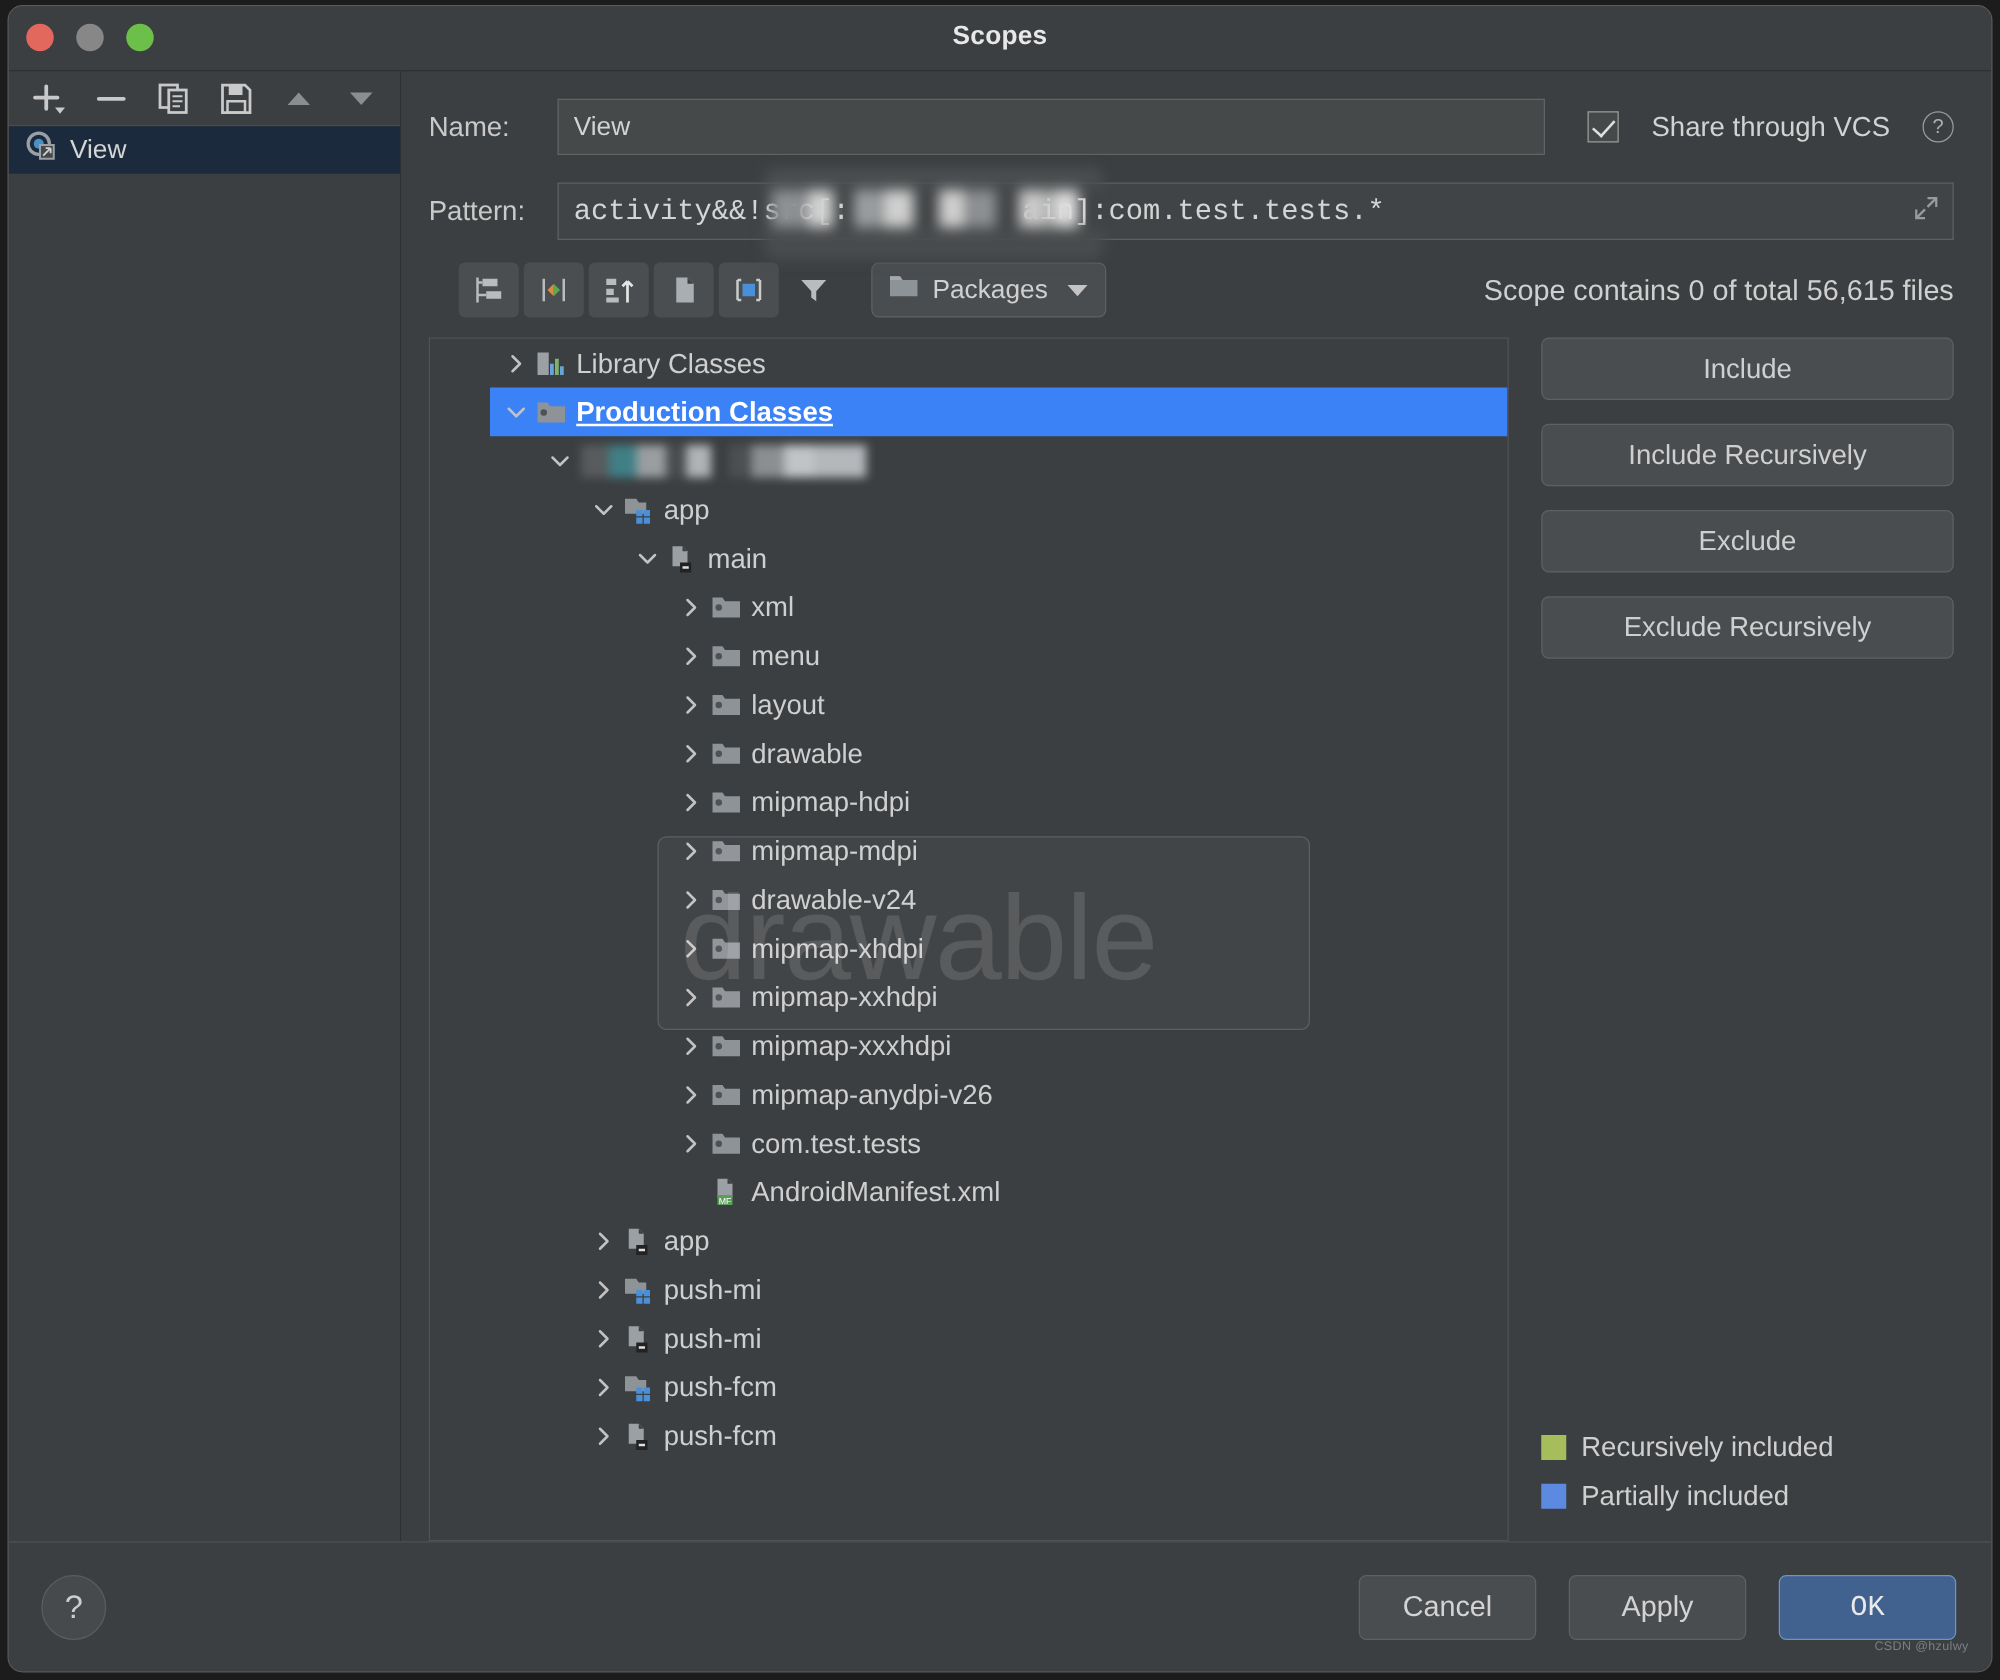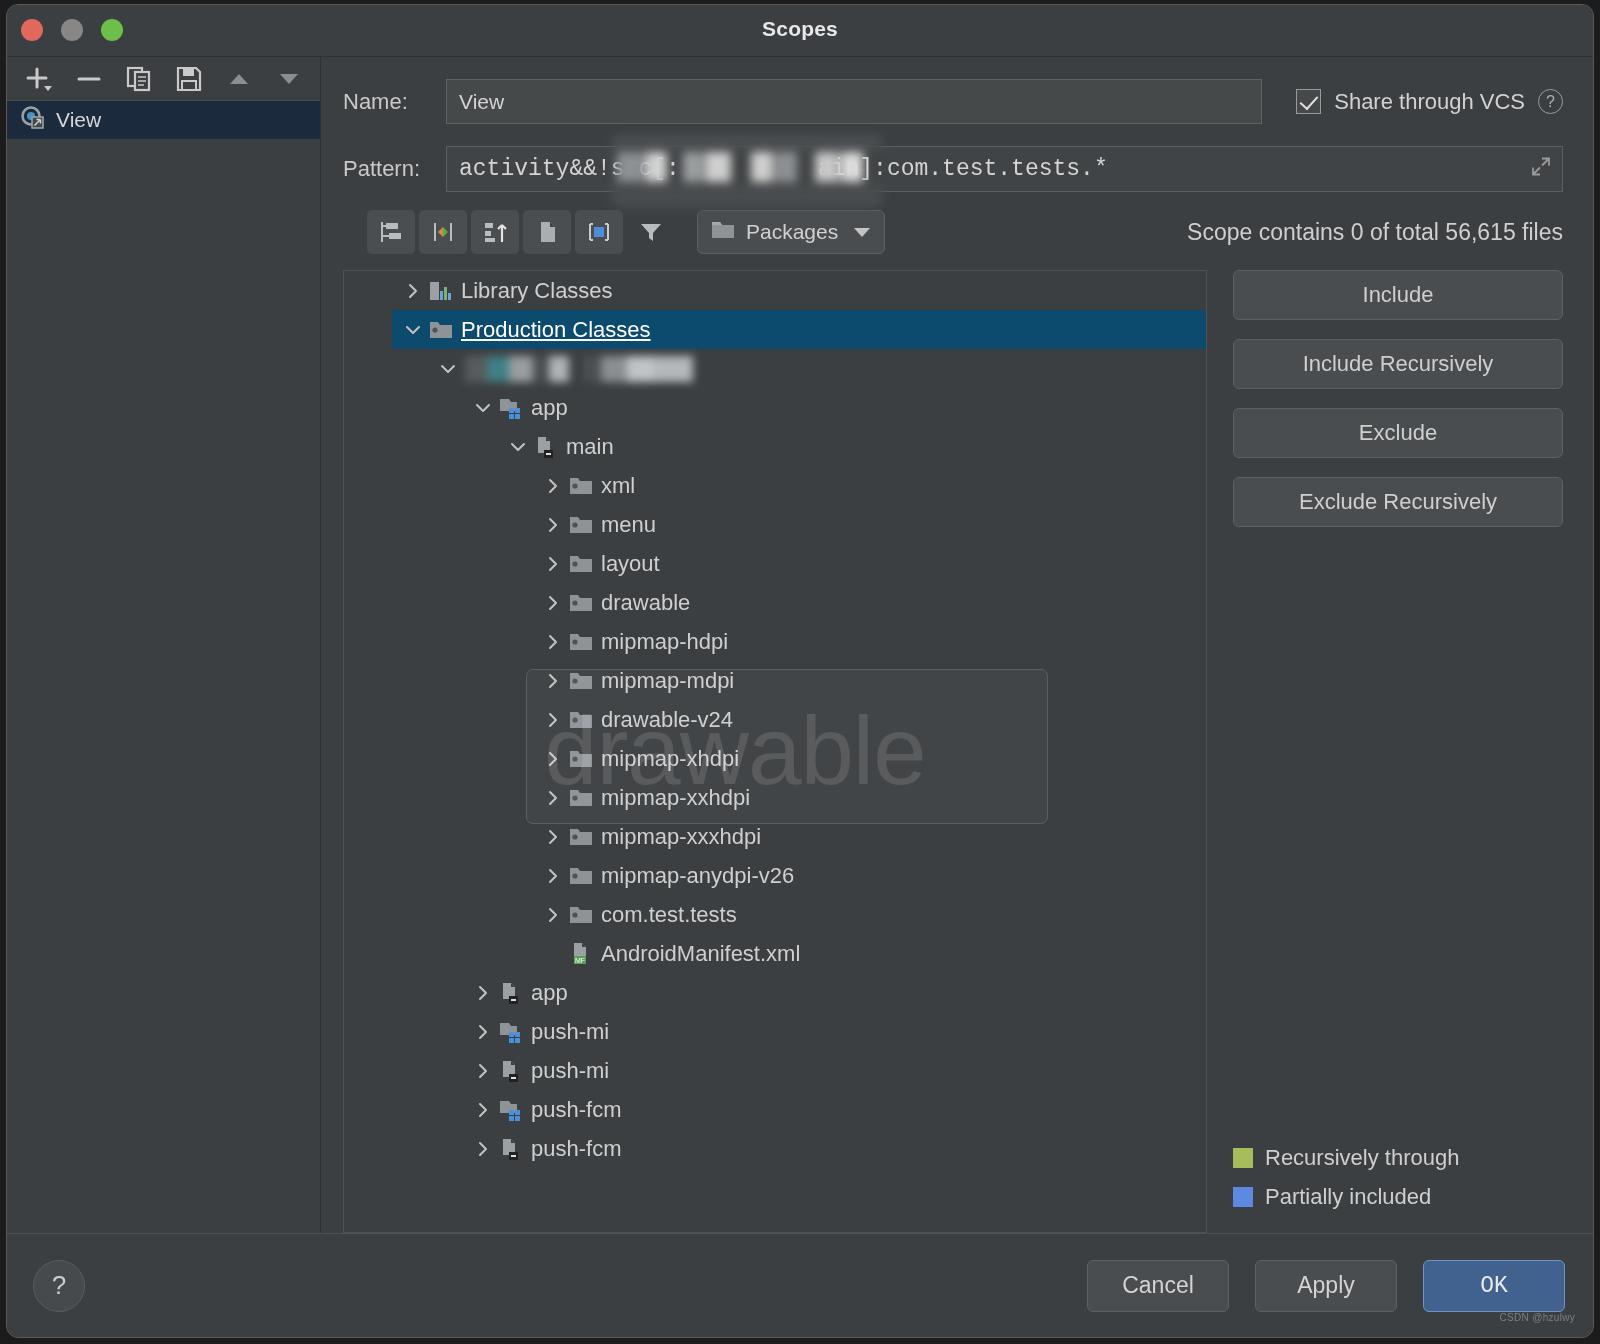--- a/index.html
+++ b/index.html
@@ -92,21 +92,21 @@
     height: 45px;
     background: #45494a;
     border: 1px solid #606364;
     color: #d3d3d3;
     font-size: 21px;
     padding: 0 12px;
     display: flex; align-items: center;
   }
   .vcs-wrap {
     flex: 0 0 auto;
-    display: flex; align-items: center; gap: 13px;
+    display: flex; align-items: center; gap: 26px;
     margin-left: 34px;
   }
   .cb {
     width: 25px; height: 25px;
     border: 1px solid #9a9a9a; background: #45494a;
     position: relative; flex: 0 0 auto;
   }
   .cb::after {
     content: ""; position: absolute;
     left: 7px; top: 2px; width: 8px; height: 15px;
@@ -195,21 +195,21 @@
     border: 1px solid #4f5254;
     overflow: hidden;
     position: relative;
     padding-left: 48px;
   }
   .tree { position: relative; }
   .trow {
     height: 39px; display: flex; align-items: center;
     font-size: 22px; color: #cfcfcf; white-space: nowrap;
   }
-  .trow.sel { background: #0c4a6e; color: #ffffff; }
+  .trow.sel { background: #3b82f6; color: #ffffff; font-weight: bold; }
   .trow.sel .tlabel { text-decoration: underline; }
   .arrow {
     width: 26px; flex: 0 0 26px; display: flex;
     align-items: center; justify-content: center; color: #b9b9b9;
   }
   .arrow svg { display: block; }
   .tico { width: 30px; flex: 0 0 30px; display: flex; align-items: center; justify-content: center; margin-right: 5px; }
   .tlabel { line-height: 1; }
 
   
@@ -825,21 +825,21 @@
         </div>
 
         <div class="right-col">
           <div class="act-btn">Include</div>
           <div class="act-btn">Include Recursively</div>
           <div class="act-btn">Exclude</div>
           <div class="act-btn">Exclude Recursively</div>
           <div class="legend">
             <div class="leg-row">
               <span class="swatch" style="background:#a6bd5c"></span>
-              <span>Recursively through</span>
+              <span>Recursively included</span>
             </div>
             <div class="leg-row">
               <span class="swatch" style="background:#5b8ae0"></span>
               <span>Partially included</span>
             </div>
           </div>
         </div>
       </div>
 
     </div>

